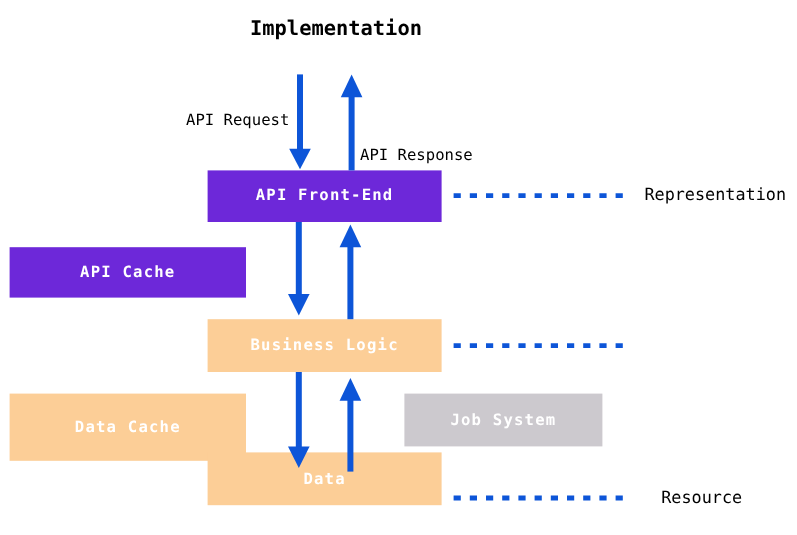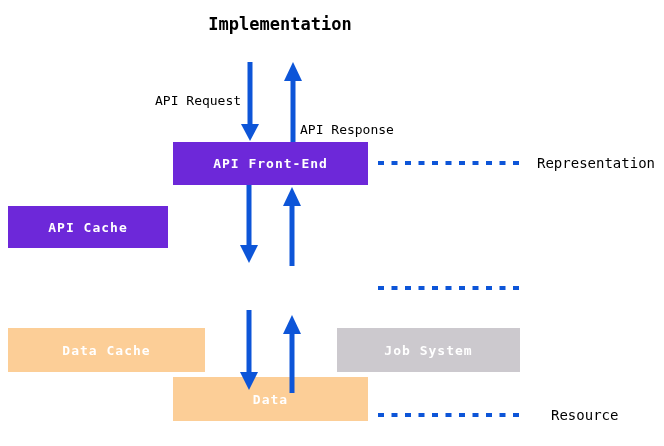--- a/index.html
+++ b/index.html
@@ -30,24 +30,24 @@
     font-weight: bold;
     font-size: 13px;
     letter-spacing: 1px;
     white-space: nowrap;
   }
   .box-cyan  { background: #6d28d9; }
   .box-peach { background: #FCCE97; }
   .box-gray  { background: #CCC9CE; }
 
   .box-api-front-end { left: 173px; top: 142px; width: 195px; height: 43px; }
-  .box-api-cache     { left:   8px; top: 206px; width: 160px; height: 42px; }
+  .box-api-cache     { left:   8px; top: 206px; width: 197px; height: 42px; }
   .box-business-logic{ left: 173px; top: 266px; width: 195px; height: 44px; }
-  .box-data-cache    { left:   8px; top: 328px; width: 197px; height: 44px; }
-  .box-job-system    { left: 337px; top: 328px; width: 183px; height: 44px; }
+  .box-data-cache    { left:   8px; top: 328px; width: 197px; height: 56px; }
+  .box-job-system    { left: 337px; top: 328px; width: 165px; height: 44px; }
   .box-data          { left: 173px; top: 377px; width: 195px; height: 44px; }
 
   .txt {
     position: absolute;
     color: #000000;
     white-space: nowrap;
   }
   .diagram-title {
     left: 170px; top: 15px; width: 220px;
     text-align: center;
@@ -78,20 +78,23 @@
   <div class="txt flow-label flow-label-request">API Request</div>
 
   <div class="txt diagram-title">Implementation</div>
   <div class="txt flow-label flow-label-response">API Response</div>
 
   <div class="box box-cyan box-api-front-end">
     <span>API Front-End</span>
   </div>
   <div class="box box-cyan box-api-cache">
     <span>API Cache</span>
+  </div>
+  <div class="box box-peach box-business-logic">
+    <span>Business Logic</span>
   </div>
   <div class="box box-peach box-data-cache">
     <span>Data Cache</span>
   </div>
   <div class="box box-gray box-job-system">
     <span>Job System</span>
   </div>
   <div class="box box-peach box-data">
     <span>Data</span>
   </div>

